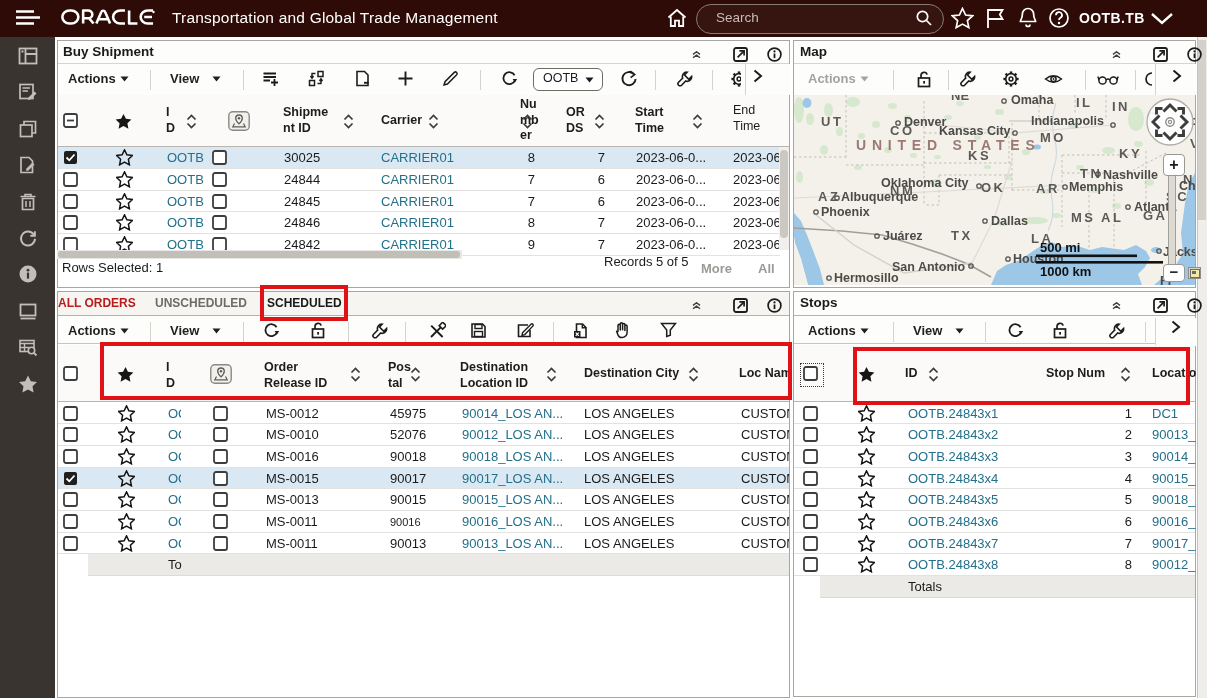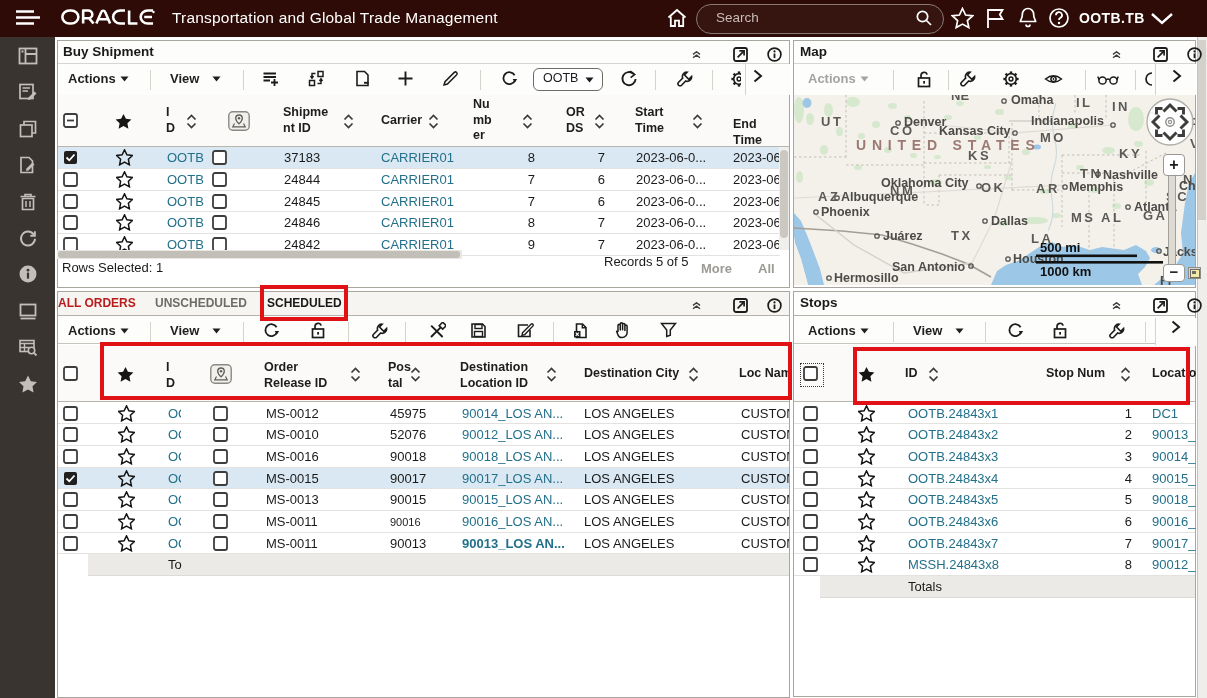--- a/index.html
+++ b/index.html
@@ -278,58 +278,58 @@
     <svg width="11" height="15" viewBox="0 0 11 15" style="">
       <path d="M1.5 5.5 L5.5 1.5 L9.5 5.5 M1.5 9.5 L5.5 13.5 L9.5 9.5" fill="none" stroke="#3a3a3a" stroke-width="1.7"></path>
     </svg>
   </div>
 <div style="position:absolute;left:381px;top:113px;font-size:12.5px;font-weight:700;color:#1c1c1c;white-space:nowrap;line-height:15.5px;">Carrier</div>
 <div style="position:absolute;left:428px;top:114px;width:11px;height:15px;">
     <svg width="11" height="15" viewBox="0 0 11 15" style="">
       <path d="M1.5 5.5 L5.5 1.5 L9.5 5.5 M1.5 9.5 L5.5 13.5 L9.5 9.5" fill="none" stroke="#3a3a3a" stroke-width="1.7"></path>
     </svg>
   </div>
-<div style="position:absolute;left:473px;top:97px;font-size:12.5px;font-weight:700;color:#1c1c1c;white-space:nowrap;line-height:15.5px;">Nu<br>mb<br>er</div>
+<div style="position:absolute;left:520px;top:97px;font-size:12.5px;font-weight:700;color:#1c1c1c;white-space:nowrap;line-height:15.5px;">Nu<br>mb<br>er</div>
 <div style="position:absolute;left:522px;top:114px;width:11px;height:15px;">
     <svg width="11" height="15" viewBox="0 0 11 15" style="">
       <path d="M1.5 5.5 L5.5 1.5 L9.5 5.5 M1.5 9.5 L5.5 13.5 L9.5 9.5" fill="none" stroke="#3a3a3a" stroke-width="1.7"></path>
     </svg>
   </div>
 <div style="position:absolute;left:566px;top:105px;font-size:12.5px;font-weight:700;color:#1c1c1c;white-space:nowrap;line-height:15.5px;">OR<br>DS</div>
 <div style="position:absolute;left:594px;top:114px;width:11px;height:15px;">
     <svg width="11" height="15" viewBox="0 0 11 15" style="">
       <path d="M1.5 5.5 L5.5 1.5 L9.5 5.5 M1.5 9.5 L5.5 13.5 L9.5 9.5" fill="none" stroke="#3a3a3a" stroke-width="1.7"></path>
     </svg>
   </div>
 <div style="position:absolute;left:635px;top:105px;font-size:12.5px;font-weight:700;color:#1c1c1c;white-space:nowrap;line-height:15.5px;">Start<br>Time</div>
 <div style="position:absolute;left:692px;top:114px;width:11px;height:15px;">
     <svg width="11" height="15" viewBox="0 0 11 15" style="">
       <path d="M1.5 5.5 L5.5 1.5 L9.5 5.5 M1.5 9.5 L5.5 13.5 L9.5 9.5" fill="none" stroke="#3a3a3a" stroke-width="1.7"></path>
     </svg>
   </div>
-<div style="position:absolute;left:733px;top:117px;font-size:12.5px;font-weight:700;color:#1c1c1c;white-space:nowrap;line-height:15.5px;">End<br>Time</div>
+<div style="position:absolute;left:733px;top:103px;font-size:12.5px;font-weight:400;color:#1c1c1c;white-space:nowrap;line-height:15.5px;">End<br>Time</div>
 <div style="position:absolute;left:58px;top:147.0px;width:722px;height:21.8px;background:#d9e8f2;border-bottom:1px solid #e4e2de;box-sizing:border-box;"></div>
 <div style="position:absolute;left:63px;top:150.0px;width:15px;height:15px;">
     <svg width="15" height="15" viewBox="0 0 15 15" style="">
       <rect x="1" y="1" width="13" height="13" rx="2" fill="#1f1f1f"></rect>
       <path d="M3.5 7.5 L6.3 10.3 L11.5 4.5" fill="none" stroke="#fff" stroke-width="1.8"></path>
     </svg>
   </div>
 <div style="position:absolute;left:116px;top:149.0px;width:17px;height:17px;">
     <svg width="17" height="17" viewBox="0 0 17 17" style="">
       <polygon points="8.5,0.9 10.9,5.8 16.4,6.5 12.4,10.3 13.4,15.8 8.5,13.1 3.6,15.8 4.6,10.3 0.6,6.5 6.1,5.8" fill="none" stroke="#151515" stroke-width="1.5" transform="scale(1.0)"></polygon>
     </svg>
   </div>
 <div style="position:absolute;left:167px;top:150.0px;font-size:13px;font-weight:400;color:#23708a;white-space:nowrap;line-height:16px;">OOTB</div>
 <div style="position:absolute;left:212px;top:150.0px;width:15px;height:15px;">
     <svg width="15" height="15" viewBox="0 0 15 15" style="">
       <rect x="1" y="1" width="13" height="13" rx="2" fill="#fff" stroke="#3d3d3d" stroke-width="1.8"></rect>
     </svg>
   </div>
-<div style="position:absolute;left:284px;top:150.0px;font-size:13px;font-weight:400;color:#1a1a1a;white-space:nowrap;line-height:16px;">37183</div>
+<div style="position:absolute;left:284px;top:150.0px;font-size:13px;font-weight:400;color:#1a1a1a;white-space:nowrap;line-height:16px;">30025</div>
 <div style="position:absolute;left:381px;top:150.0px;font-size:13px;font-weight:400;color:#23708a;white-space:nowrap;line-height:16px;">CARRIER01</div>
 <div style="position:absolute;left:0px;top:150.0px;font-size:13px;font-weight:400;color:#1a1a1a;white-space:nowrap;line-height:16px;left:505px;width:30px;text-align:right;">8</div>
 <div style="position:absolute;left:0px;top:150.0px;font-size:13px;font-weight:400;color:#1a1a1a;white-space:nowrap;line-height:16px;left:575px;width:30px;text-align:right;">7</div>
 <div style="position:absolute;left:636px;top:150.0px;font-size:13px;font-weight:400;color:#1a1a1a;white-space:nowrap;line-height:16px;">2023-06-0...</div>
 <div style="position:absolute;left:733px;top:150.0px;width:47px;height:16px;overflow:hidden;">
     <div style="position:absolute;left:0px;top:0px;font-size:13px;font-weight:400;color:#1a1a1a;white-space:nowrap;line-height:16px;">2023-06-0...</div>
   </div>
 <div style="position:absolute;left:58px;top:168.8px;width:722px;height:21.8px;background:#fff;border-bottom:1px solid #e4e2de;box-sizing:border-box;"></div>
 <div style="position:absolute;left:63px;top:171.8px;width:15px;height:15px;">
     <svg width="15" height="15" viewBox="0 0 15 15" style="">
@@ -752,21 +752,21 @@
 <div style="position:absolute;left:168px;top:535.7px;width:13px;height:16px;overflow:hidden;">
     <div style="position:absolute;left:0px;top:0px;font-size:13px;font-weight:400;color:#23708a;white-space:nowrap;line-height:16px;">OO</div>
   </div>
 <div style="position:absolute;left:213px;top:535.7px;width:15px;height:15px;">
     <svg width="15" height="15" viewBox="0 0 15 15" style="">
       <rect x="1" y="1" width="13" height="13" rx="2" fill="#fff" stroke="#3d3d3d" stroke-width="1.8"></rect>
     </svg>
   </div>
 <div style="position:absolute;left:266px;top:535.7px;font-size:13px;font-weight:400;color:#1a1a1a;white-space:nowrap;line-height:16px;">MS-0011</div>
 <div style="position:absolute;left:390px;top:535.7px;font-size:13px;font-weight:400;color:#1a1a1a;white-space:nowrap;line-height:16px;">90013</div>
-<div style="position:absolute;left:462px;top:535.7px;font-size:13px;font-weight:700;color:#23708a;white-space:nowrap;line-height:16px;">90013_LOS AN...</div>
+<div style="position:absolute;left:462px;top:535.7px;font-size:13px;font-weight:400;color:#23708a;white-space:nowrap;line-height:16px;">90013_LOS AN...</div>
 <div style="position:absolute;left:584px;top:535.7px;font-size:13px;font-weight:400;color:#1a1a1a;white-space:nowrap;line-height:16px;">LOS ANGELES</div>
 <div style="position:absolute;left:741px;top:535.7px;width:48px;height:16px;overflow:hidden;">
     <div style="position:absolute;left:0px;top:0px;font-size:13px;font-weight:400;color:#1a1a1a;white-space:nowrap;line-height:16px;">CUSTOMER</div>
   </div>
 <div style="position:absolute;left:88px;top:554.4px;width:701px;height:21px;background:#eceae6;border-bottom:1px solid #dddbd6;"></div>
 <div style="position:absolute;left:168px;top:557px;font-size:13px;font-weight:400;color:#1a1a1a;white-space:nowrap;line-height:16px;">To</div>
 <div style="position:absolute;left:793px;top:40px;width:403px;height:248px;background:#fff;border:1px solid #a9a59f;box-sizing:border-box;"></div>
 <div style="position:absolute;left:794px;top:41px;width:401px;height:22px;background:#fdfdfb;border-bottom:1px solid #d8d5d0;"></div>
 <div style="position:absolute;left:800px;top:44px;font-size:13.5px;font-weight:700;color:#1a1a1a;white-space:nowrap;line-height:16.5px;">Map</div>
 <div style="position:absolute;left:1112px;top:51px;width:9px;height:8px;">
@@ -1221,21 +1221,21 @@
 <div style="position:absolute;left:803px;top:557.4px;width:15px;height:15px;">
     <svg width="15" height="15" viewBox="0 0 15 15" style="">
       <rect x="1" y="1" width="13" height="13" rx="2" fill="#fff" stroke="#3d3d3d" stroke-width="1.8"></rect>
     </svg>
   </div>
 <div style="position:absolute;left:858px;top:556.4px;width:17px;height:17px;">
     <svg width="17" height="17" viewBox="0 0 17 17" style="">
       <polygon points="8.5,0.9 10.9,5.8 16.4,6.5 12.4,10.3 13.4,15.8 8.5,13.1 3.6,15.8 4.6,10.3 0.6,6.5 6.1,5.8" fill="none" stroke="#151515" stroke-width="1.5" transform="scale(1.0)"></polygon>
     </svg>
   </div>
-<div style="position:absolute;left:908px;top:557.4px;font-size:13px;font-weight:400;color:#23708a;white-space:nowrap;line-height:16px;">MSSH.24843x8</div>
+<div style="position:absolute;left:908px;top:557.4px;font-size:13px;font-weight:400;color:#23708a;white-space:nowrap;line-height:16px;">OOTB.24843x8</div>
 <div style="position:absolute;left:0px;top:557.4px;font-size:13px;font-weight:400;color:#1a1a1a;white-space:nowrap;line-height:16px;left:1090px;width:42px;text-align:right;">8</div>
 <div style="position:absolute;left:1152px;top:557.4px;width:44px;height:16px;overflow:hidden;">
     <div style="position:absolute;left:0px;top:0px;font-size:13px;font-weight:400;color:#23708a;white-space:nowrap;line-height:16px;">90012_L...</div>
   </div>
 <div style="position:absolute;left:820px;top:576.1px;width:375px;height:21px;background:#eceae6;border-bottom:1px solid #dddbd6;"></div>
 <div style="position:absolute;left:908px;top:579px;font-size:13px;font-weight:400;color:#1a1a1a;white-space:nowrap;line-height:16px;">Totals</div>
 <div style="position:absolute;left:1197px;top:37px;width:10px;height:661px;background:#f0eeeb;border-left:1px solid #c6c3bd;"></div>
 <div style="position:absolute;left:1198px;top:40px;width:8px;height:180px;background:#d4d1cb;"></div>
 <div style="position:absolute;left:259.5px;top:284.5px;width:88px;height:36px;border:4.5px solid #e01216;box-sizing:border-box;z-index:40;"></div>
 <div style="position:absolute;left:100px;top:342px;width:692px;height:57.5px;border:4px solid #e01216;box-sizing:border-box;z-index:40;"></div>

